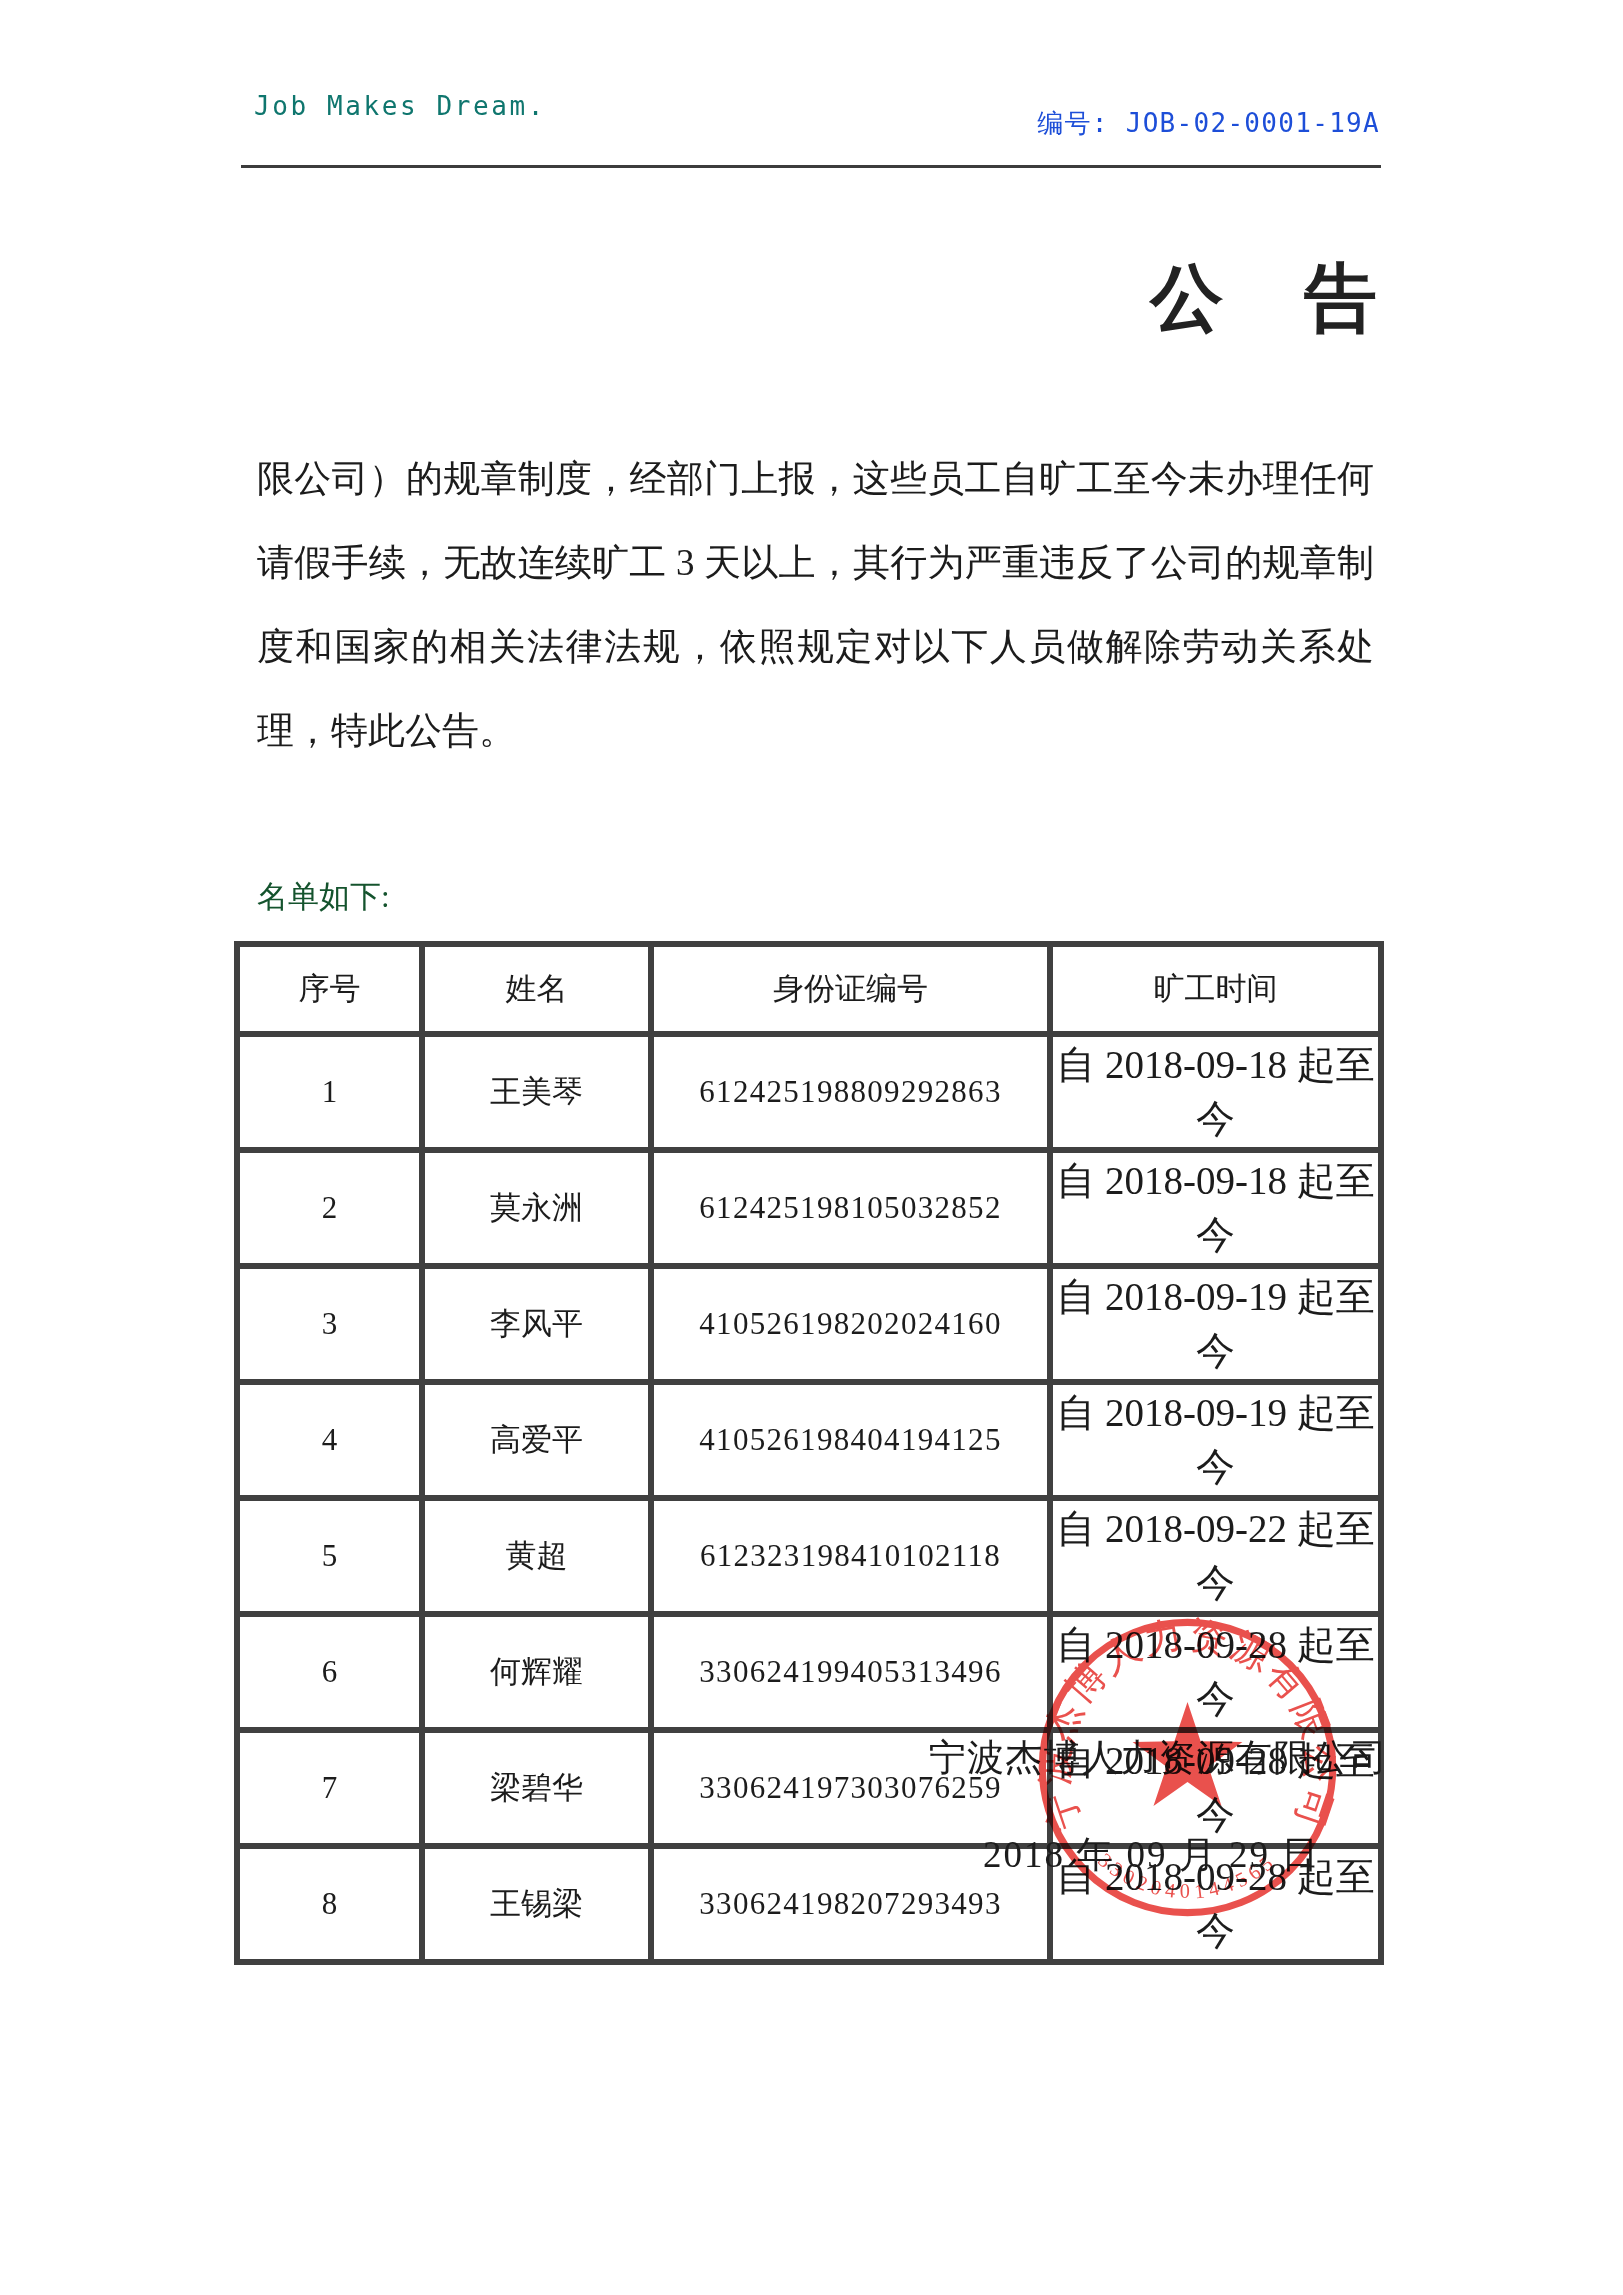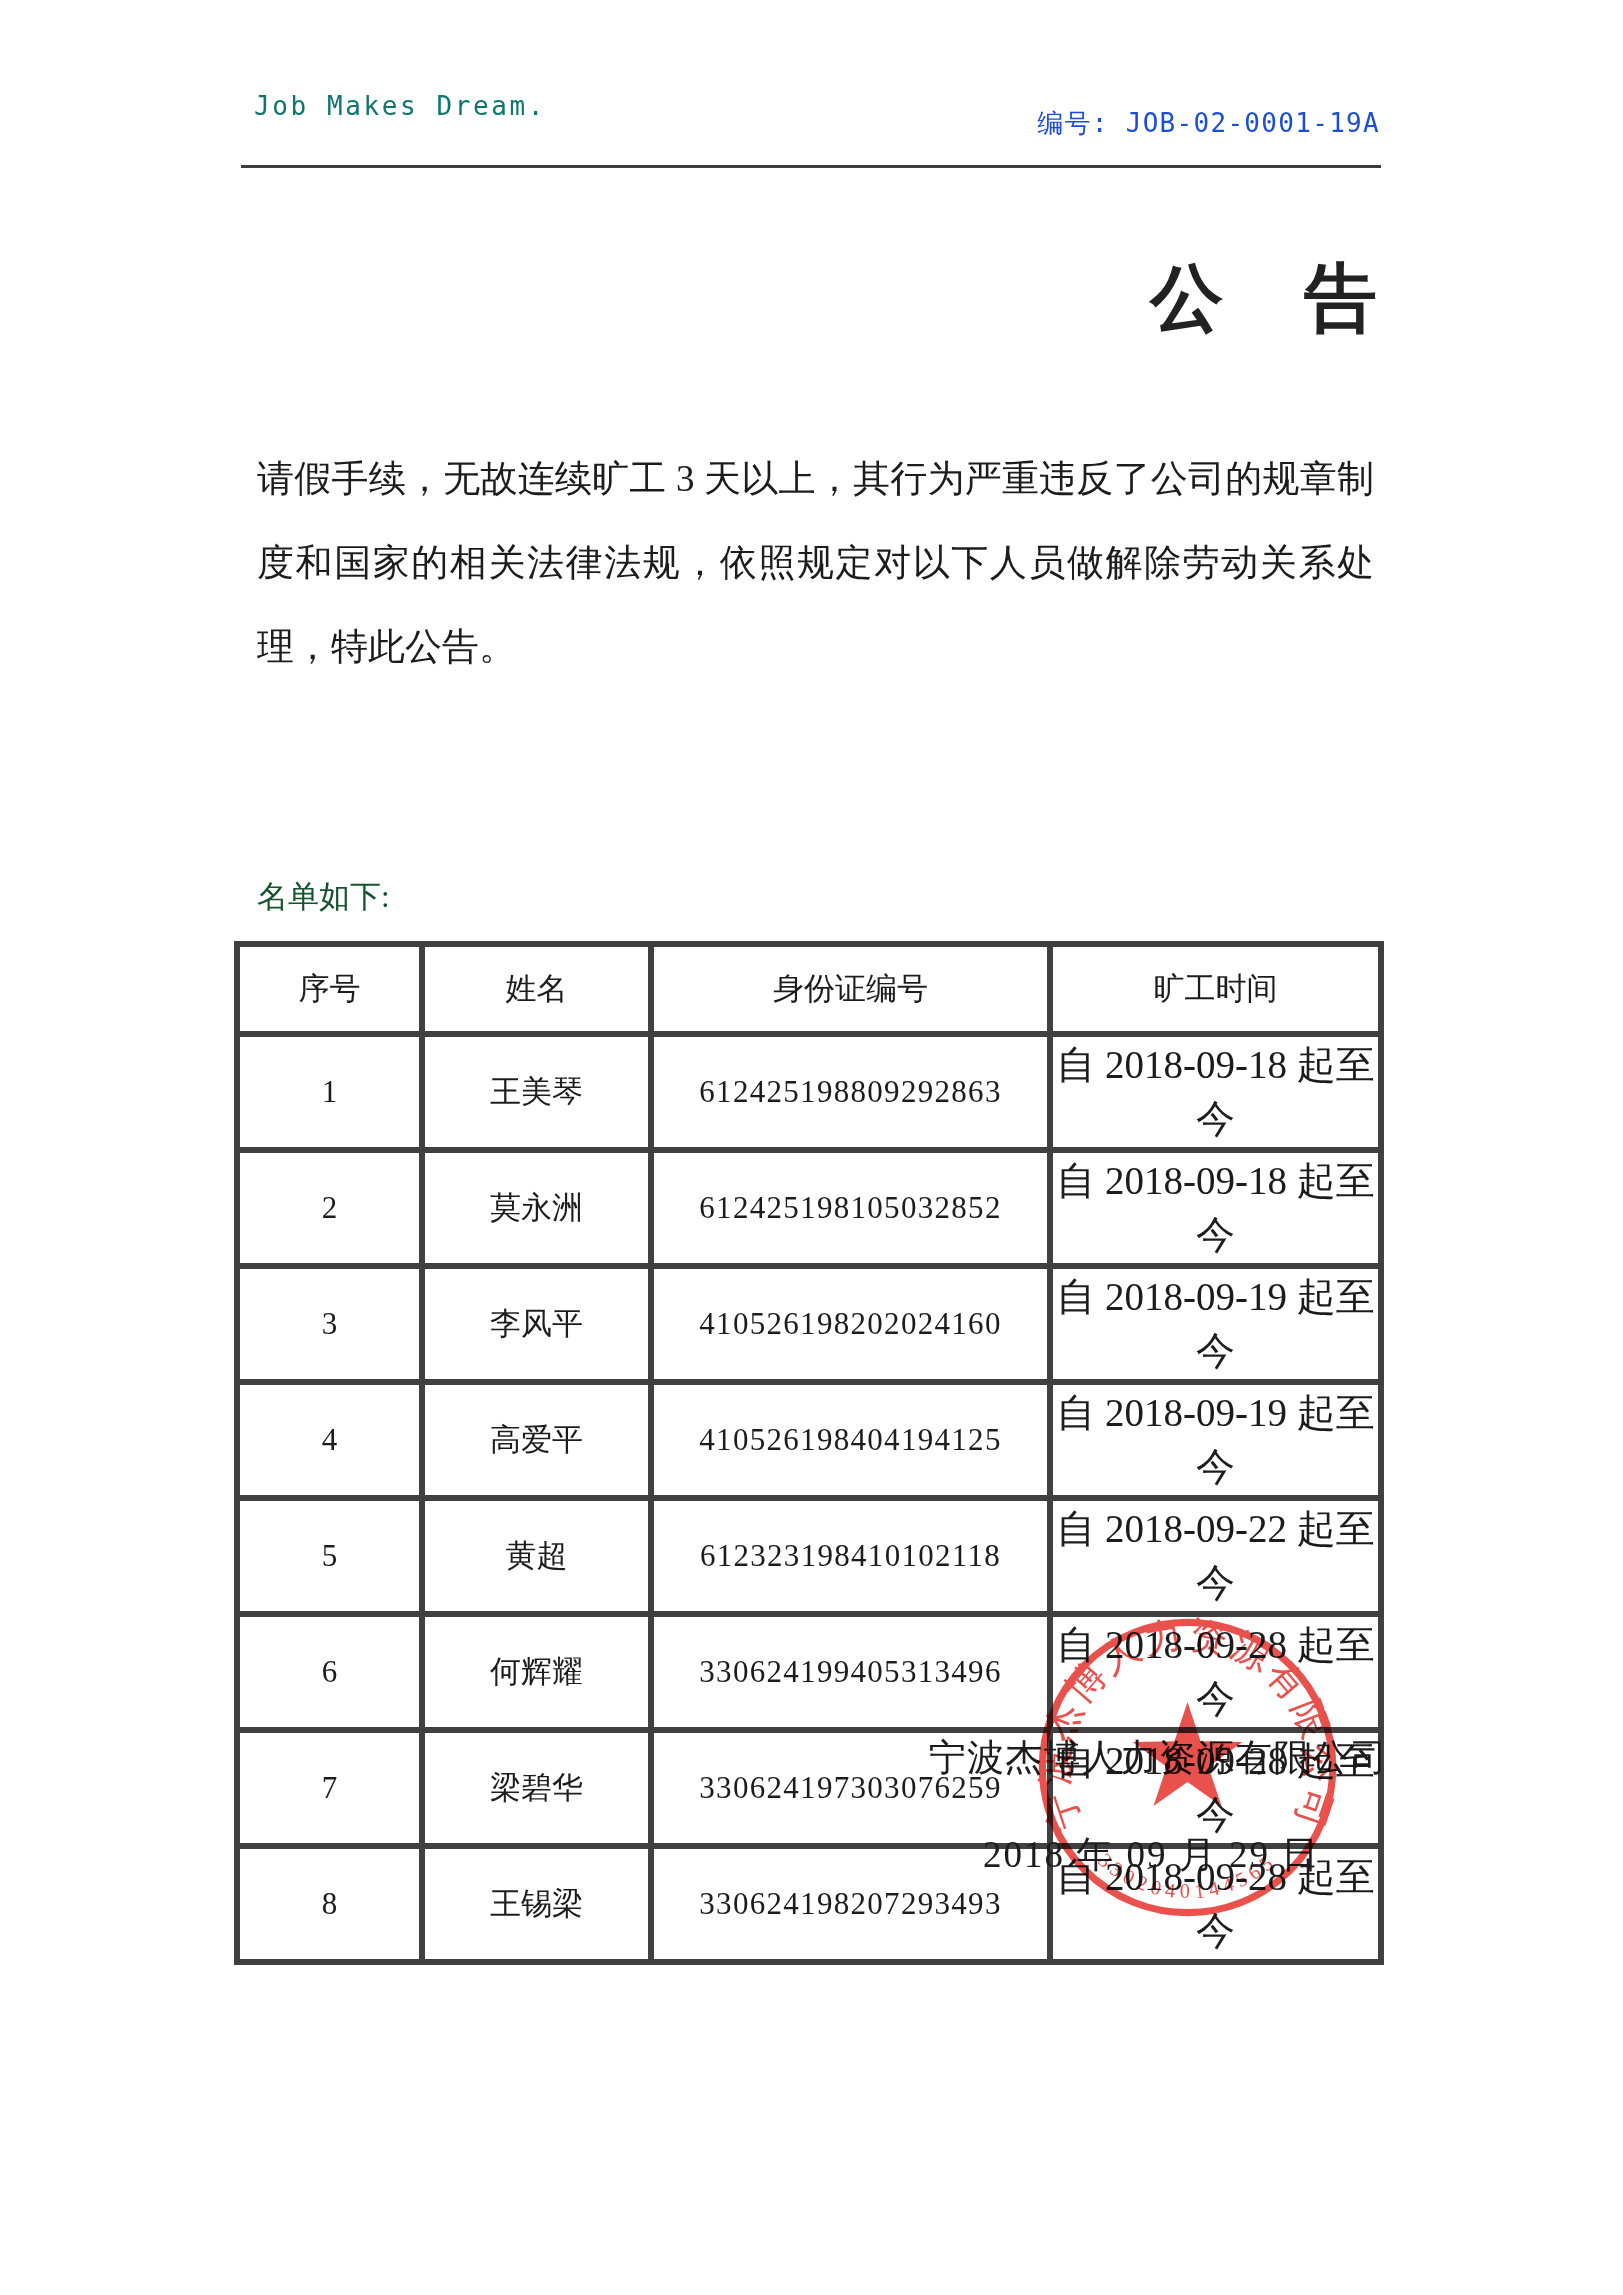--- a/index.html
+++ b/index.html
@@ -98,20 +98,21 @@
 
 <div class="page">
 
   <div class="hdr-slogan">Job Makes Dream.</div>
   <div class="hdr-docnum">编号: JOB-02-0001-19A</div>
   <div class="hdr-rule"></div>
 
   <h1 class="doc-title" style="margin:0;">公　告</h1>
 
   <div class="body-par">
+    <div class="pline">限公司）的规章制度，经部门上报，这些员工自旷工至今未办理任何</div>
     <div class="pline">请假手续，无故连续旷工 3 天以上，其行为严重违反了公司的规章制</div>
     <div class="pline">度和国家的相关法律法规，依照规定对以下人员做解除劳动关系处</div>
     <div class="pline last">理，特此公告。</div>
   </div>
 
   <div class="list-label">名单如下:</div>
 
   <table class="roster">
     <colgroup>
       <col style="width:185px">

